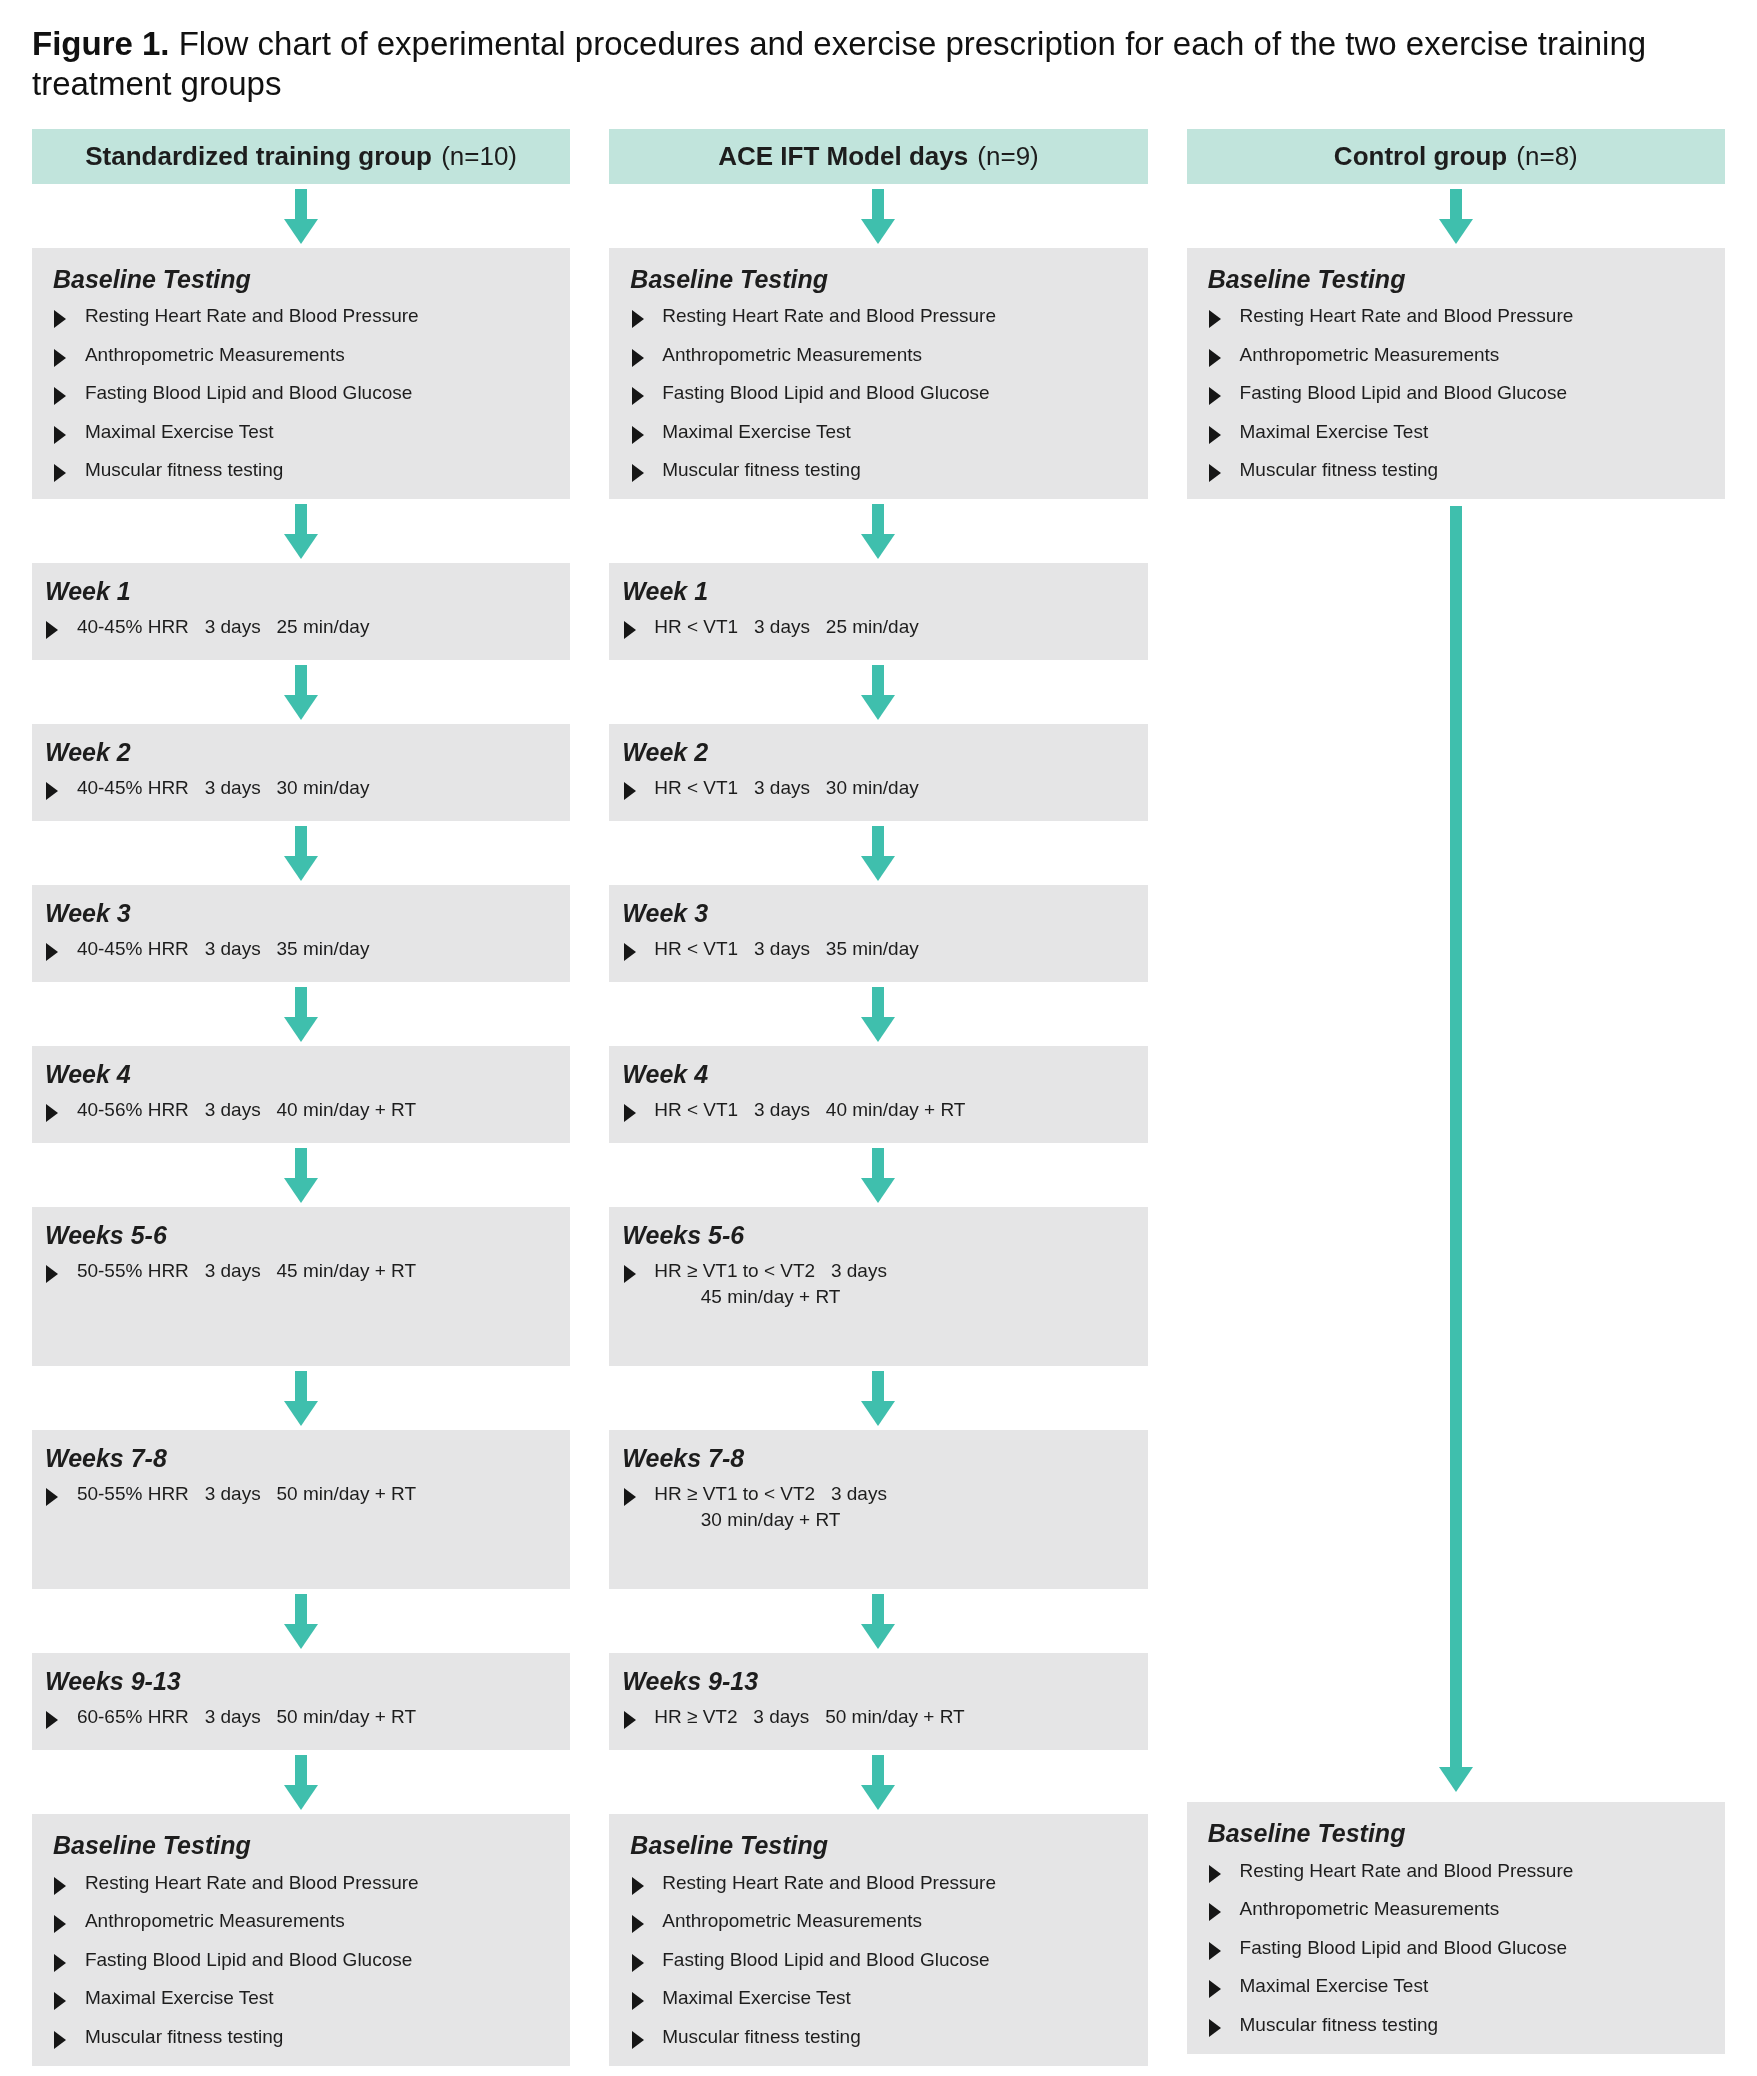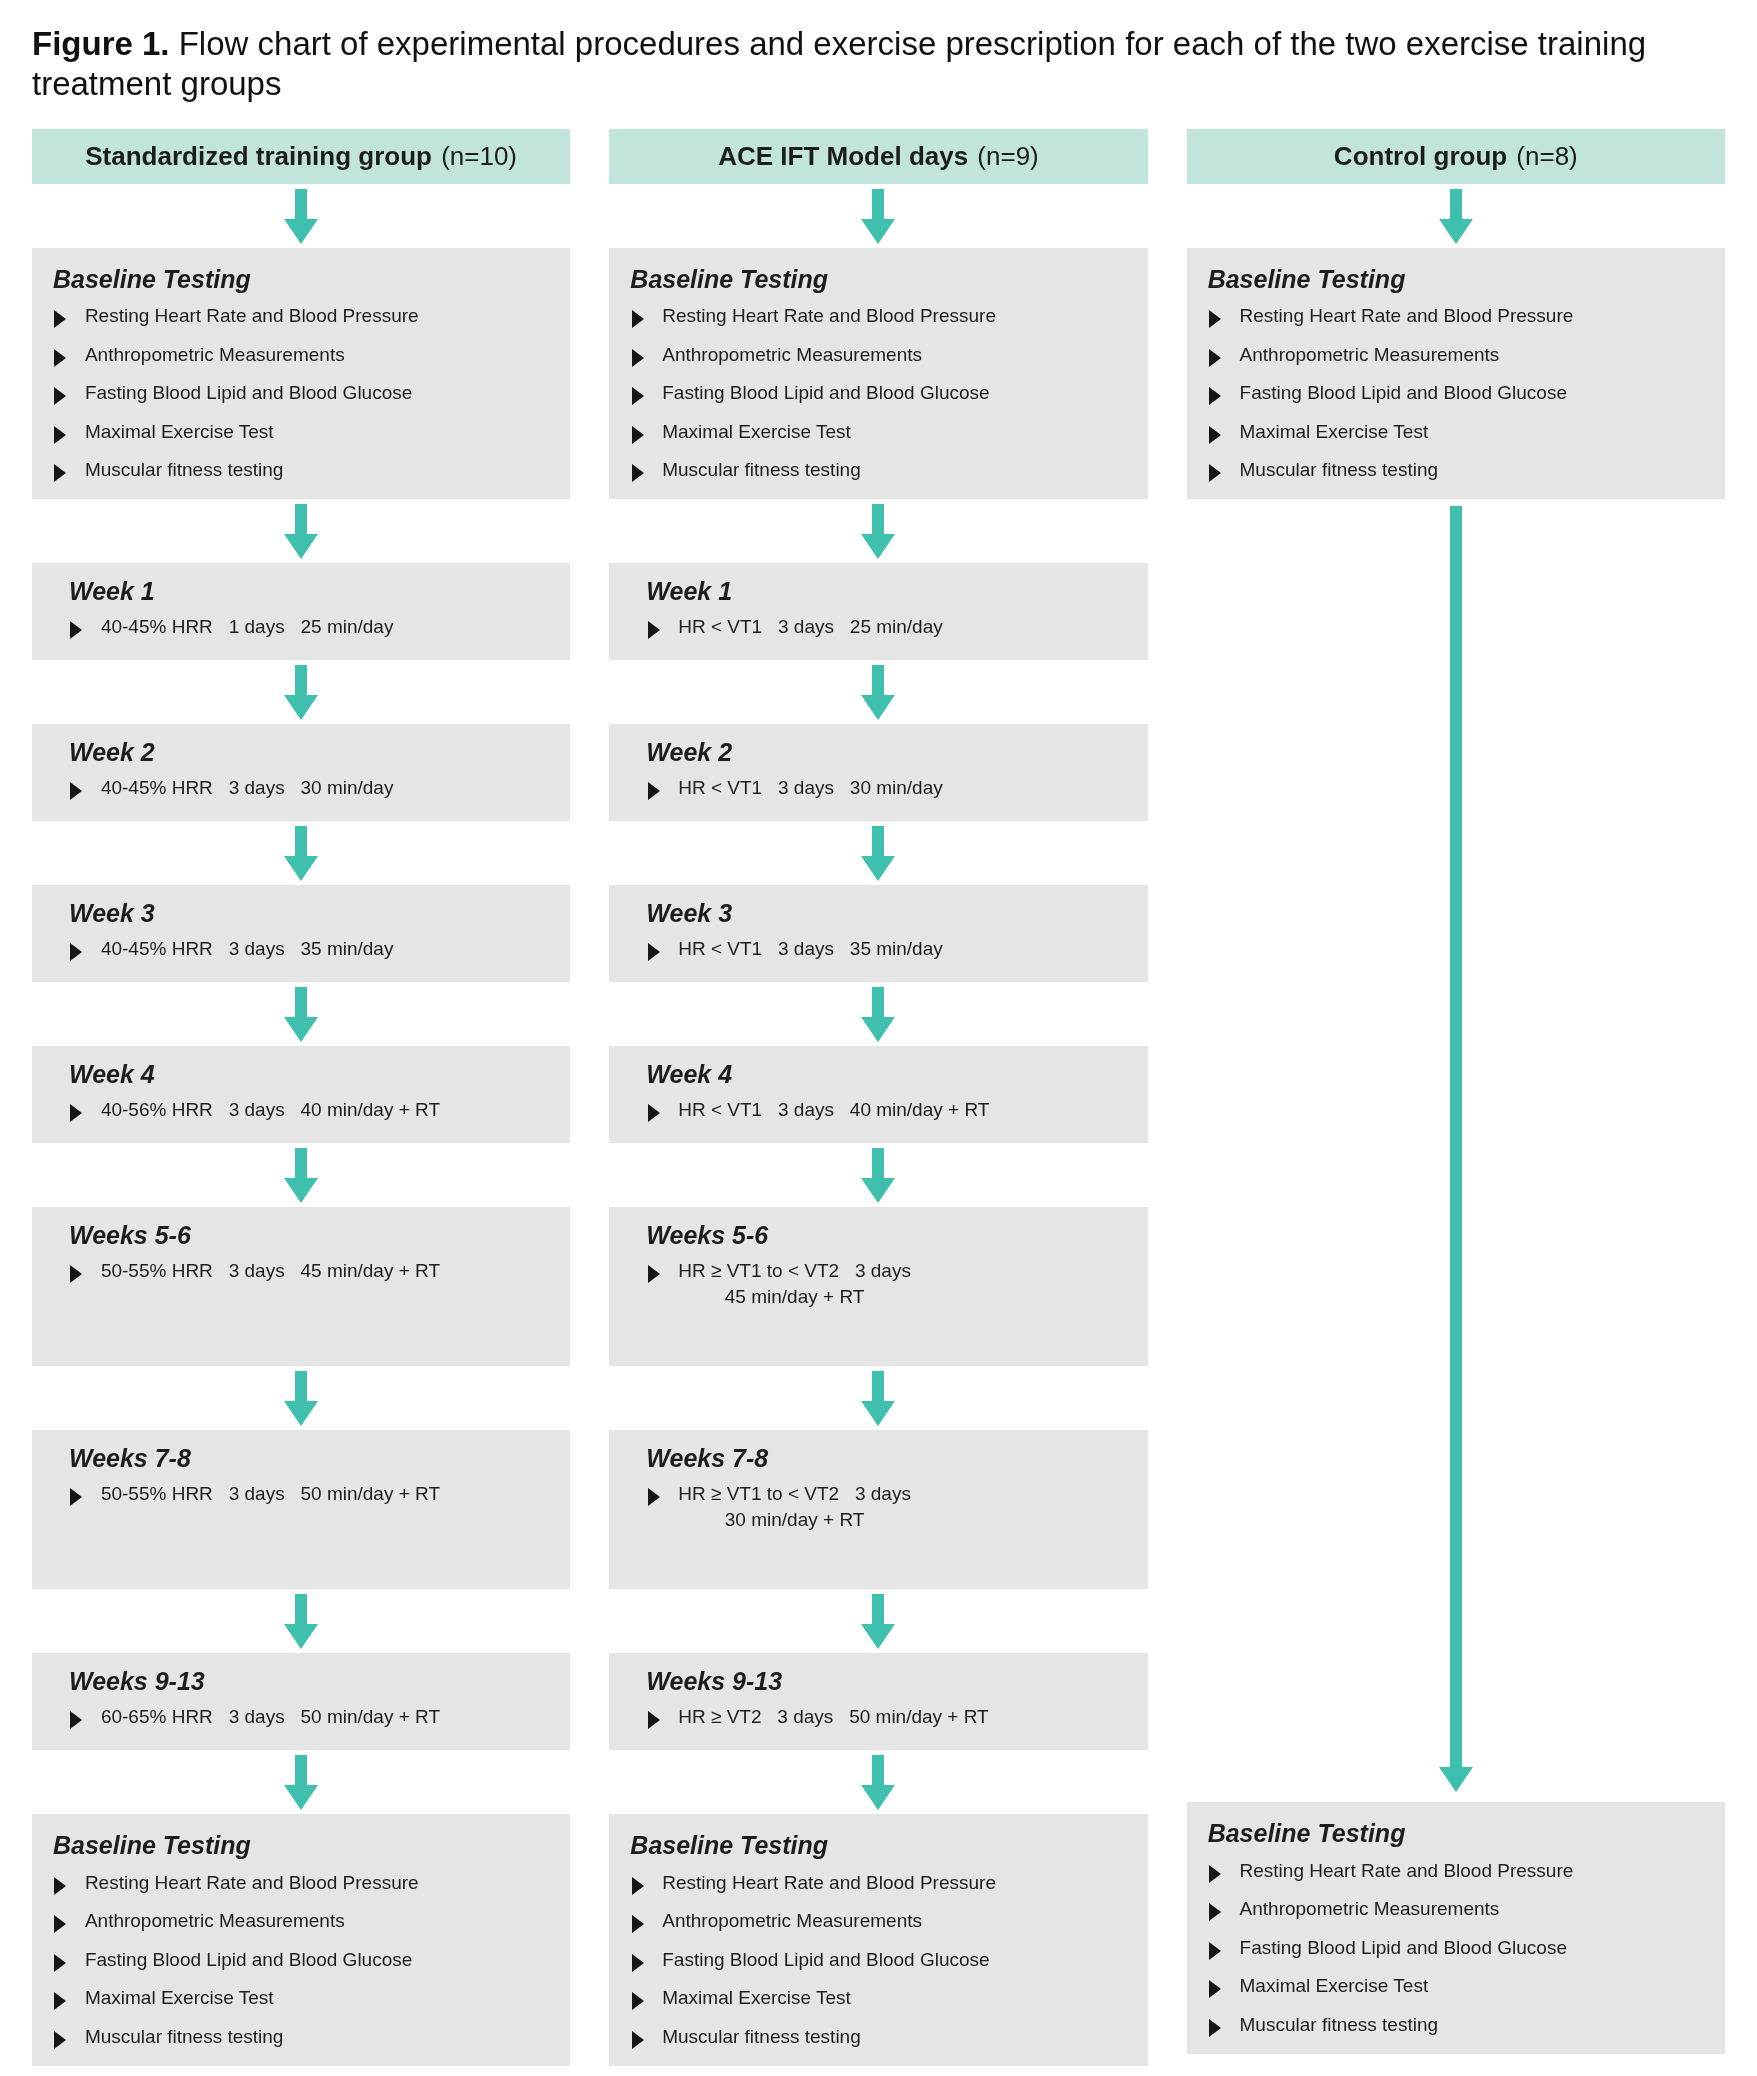--- a/index.html
+++ b/index.html
@@ -36,21 +36,21 @@
   .conn-long{height:1303px;display:flex;justify-content:center;padding:7px 0 10px 0;}
   .arrow{display:flex;flex-direction:column;align-items:center;}
   .shaft{width:12px;flex:1 1 auto;background:var(--arrow);}
   .head{
     width:0;height:0;flex:none;
     border-left:17px solid transparent;
     border-right:17px solid transparent;
     border-top:25.6px solid var(--arrow);
   }
 
-  .box{background:var(--box-bg);padding:14px 37px;width:100%;}
+  .box{background:var(--box-bg);padding:14px 13px;width:100%;}
   .box-title{font-weight:bold;font-size:25px;line-height:1.15;font-style:italic;}
   .baseline{padding:17px 21px;}
   .baseline .box-title{margin-bottom:11.4px;}
   .blist{display:flex;flex-direction:column;gap:15.6px;}
   .brow{display:flex;align-items:flex-start;font-size:19px;line-height:1.15;text-align:center;}
   .wk .box-title{margin-bottom:10px;}
   .tri{
     width:0;height:0;flex:none;
     border-left:12px solid #161616;
     border-top:9.2px solid transparent;
@@ -118,21 +118,21 @@
             <div class="shaft"></div>
             <div class="head"></div>
           </div>
         </div>
 
       <div class="box wk h-sm">
         <div class="box-title">Week 1</div>
         <div class="brow">
             <span class="tri"></span>
             <div class="wk-text">
-              <div class="wk-line">40-45% HRR   1 days   25 min/day</div>
+              <div class="wk-line">40-45% HRR   3 days   25 min/day</div>
               <div class="wk-line"></div>
             </div>
           </div>
       </div>
 
       <div class="conn">
           <div class="arrow">
             <div class="shaft"></div>
             <div class="head"></div>
           </div>

